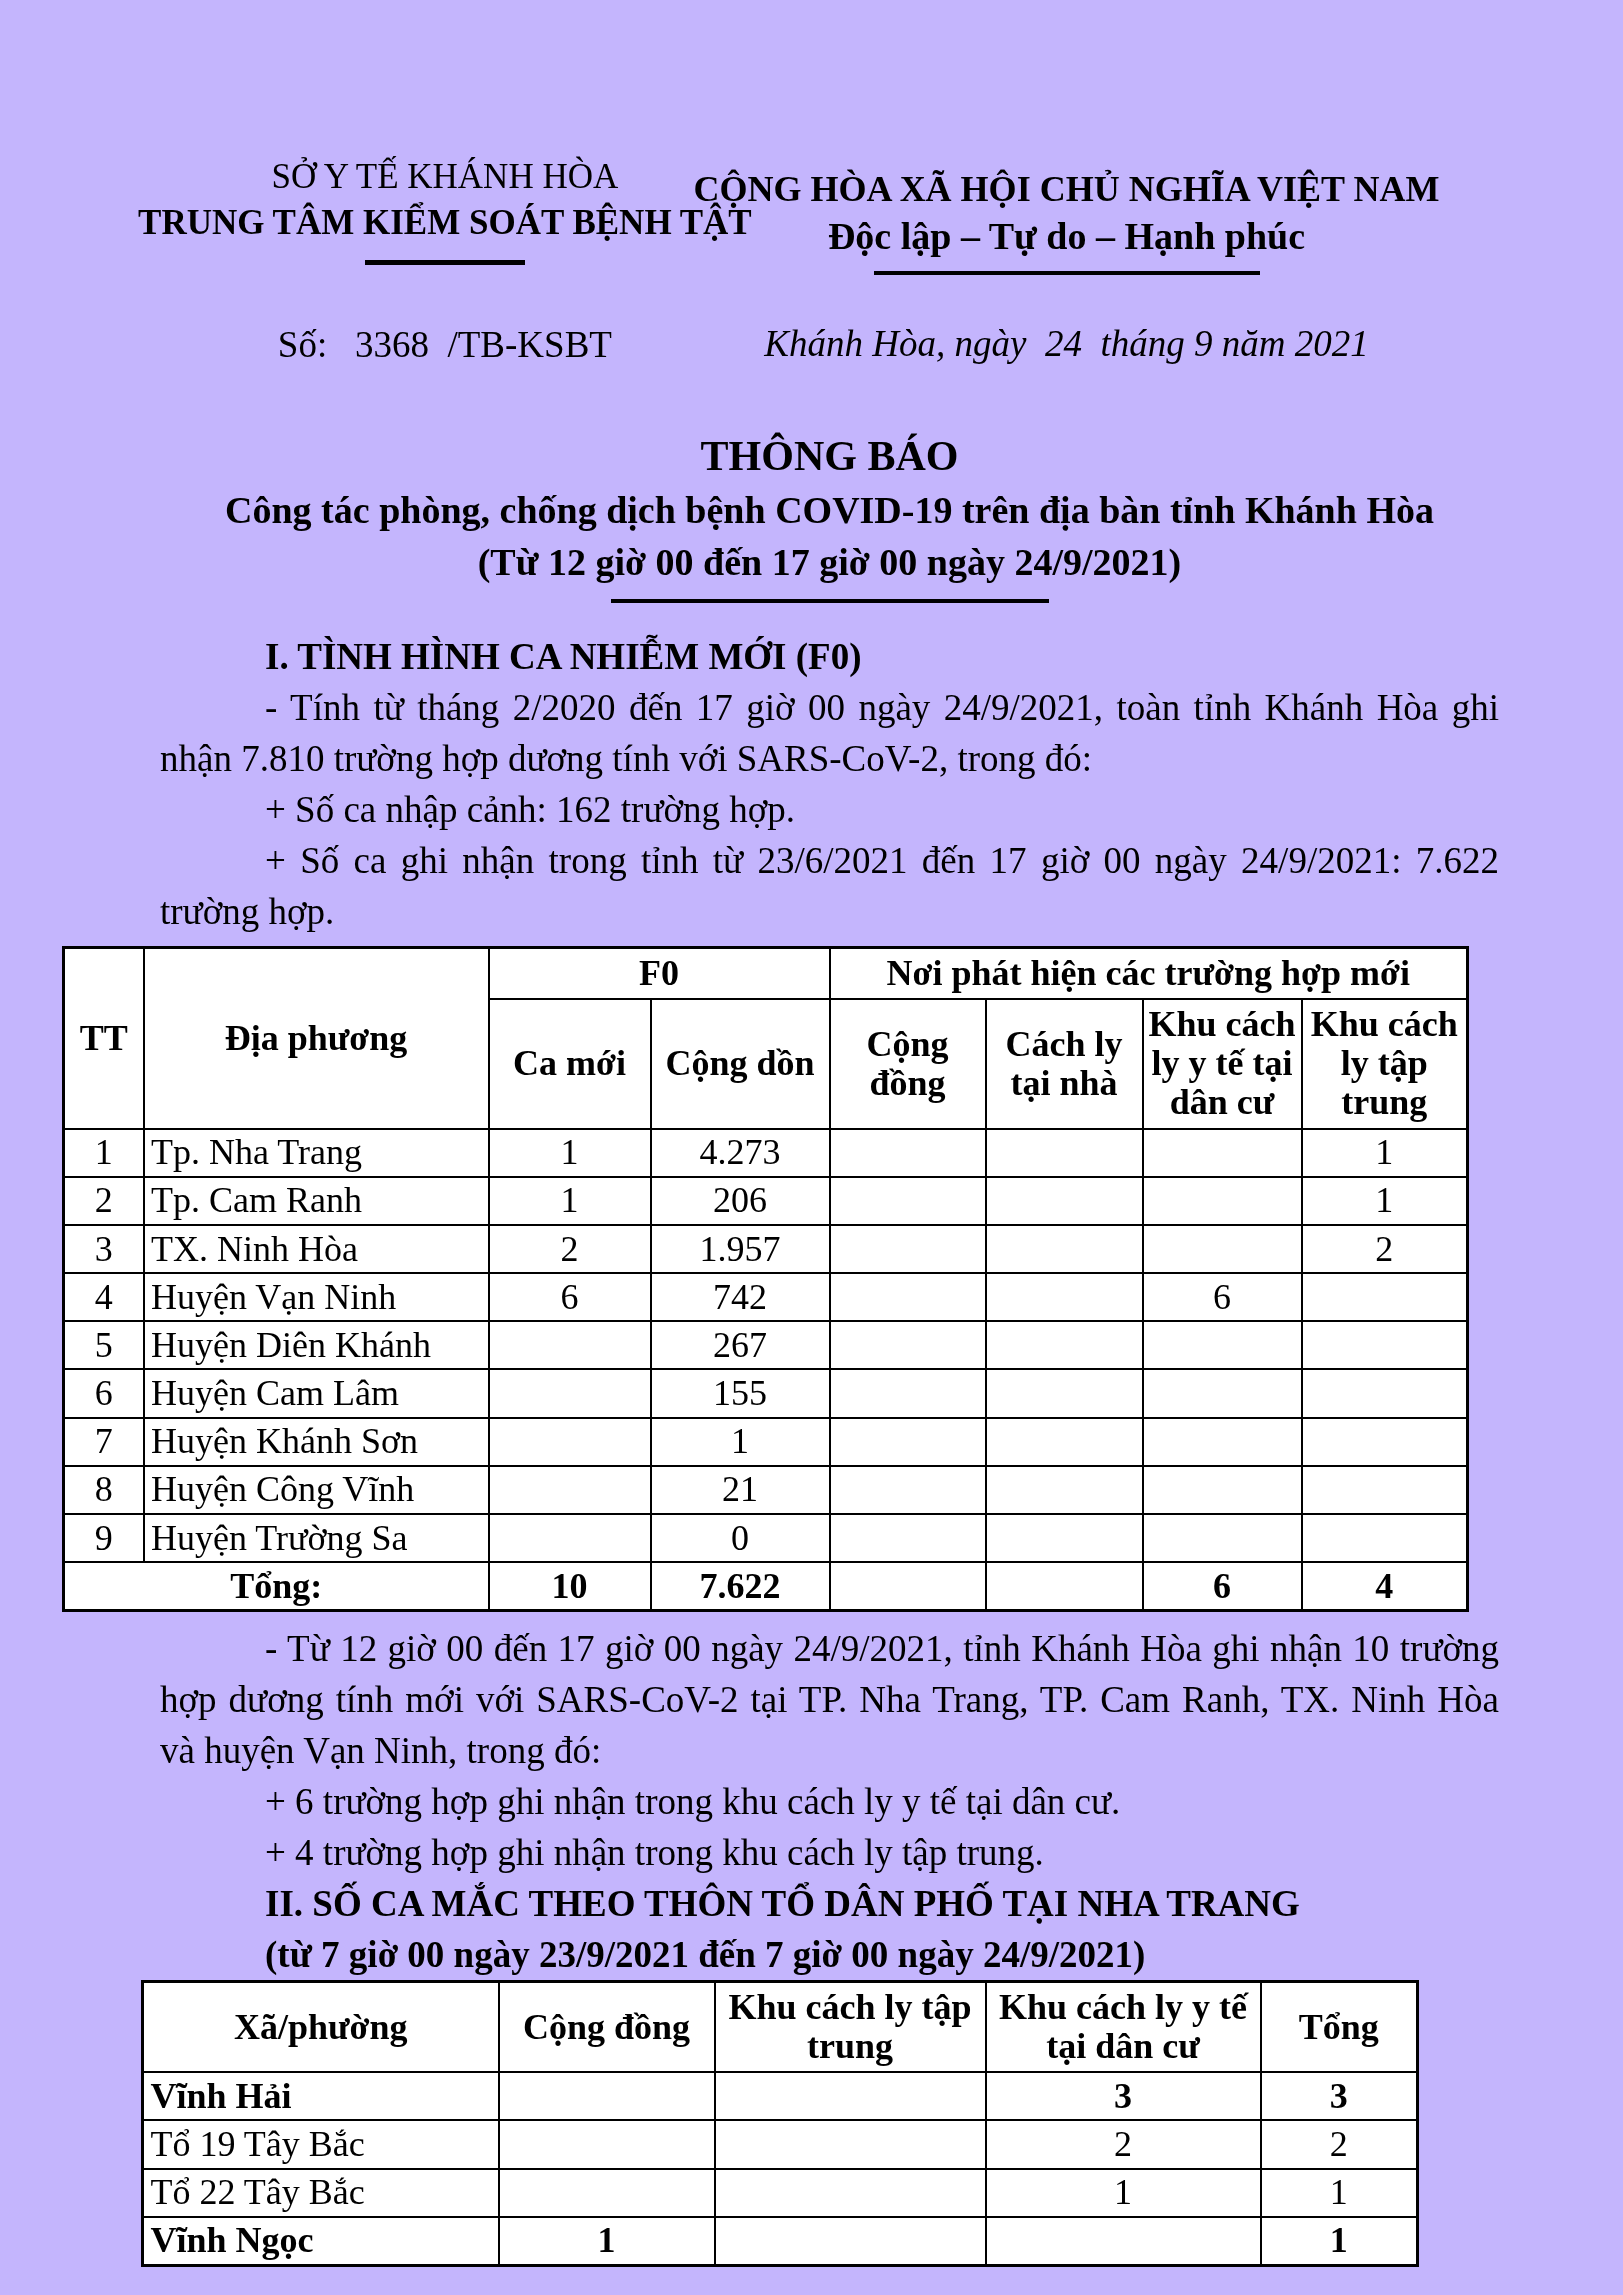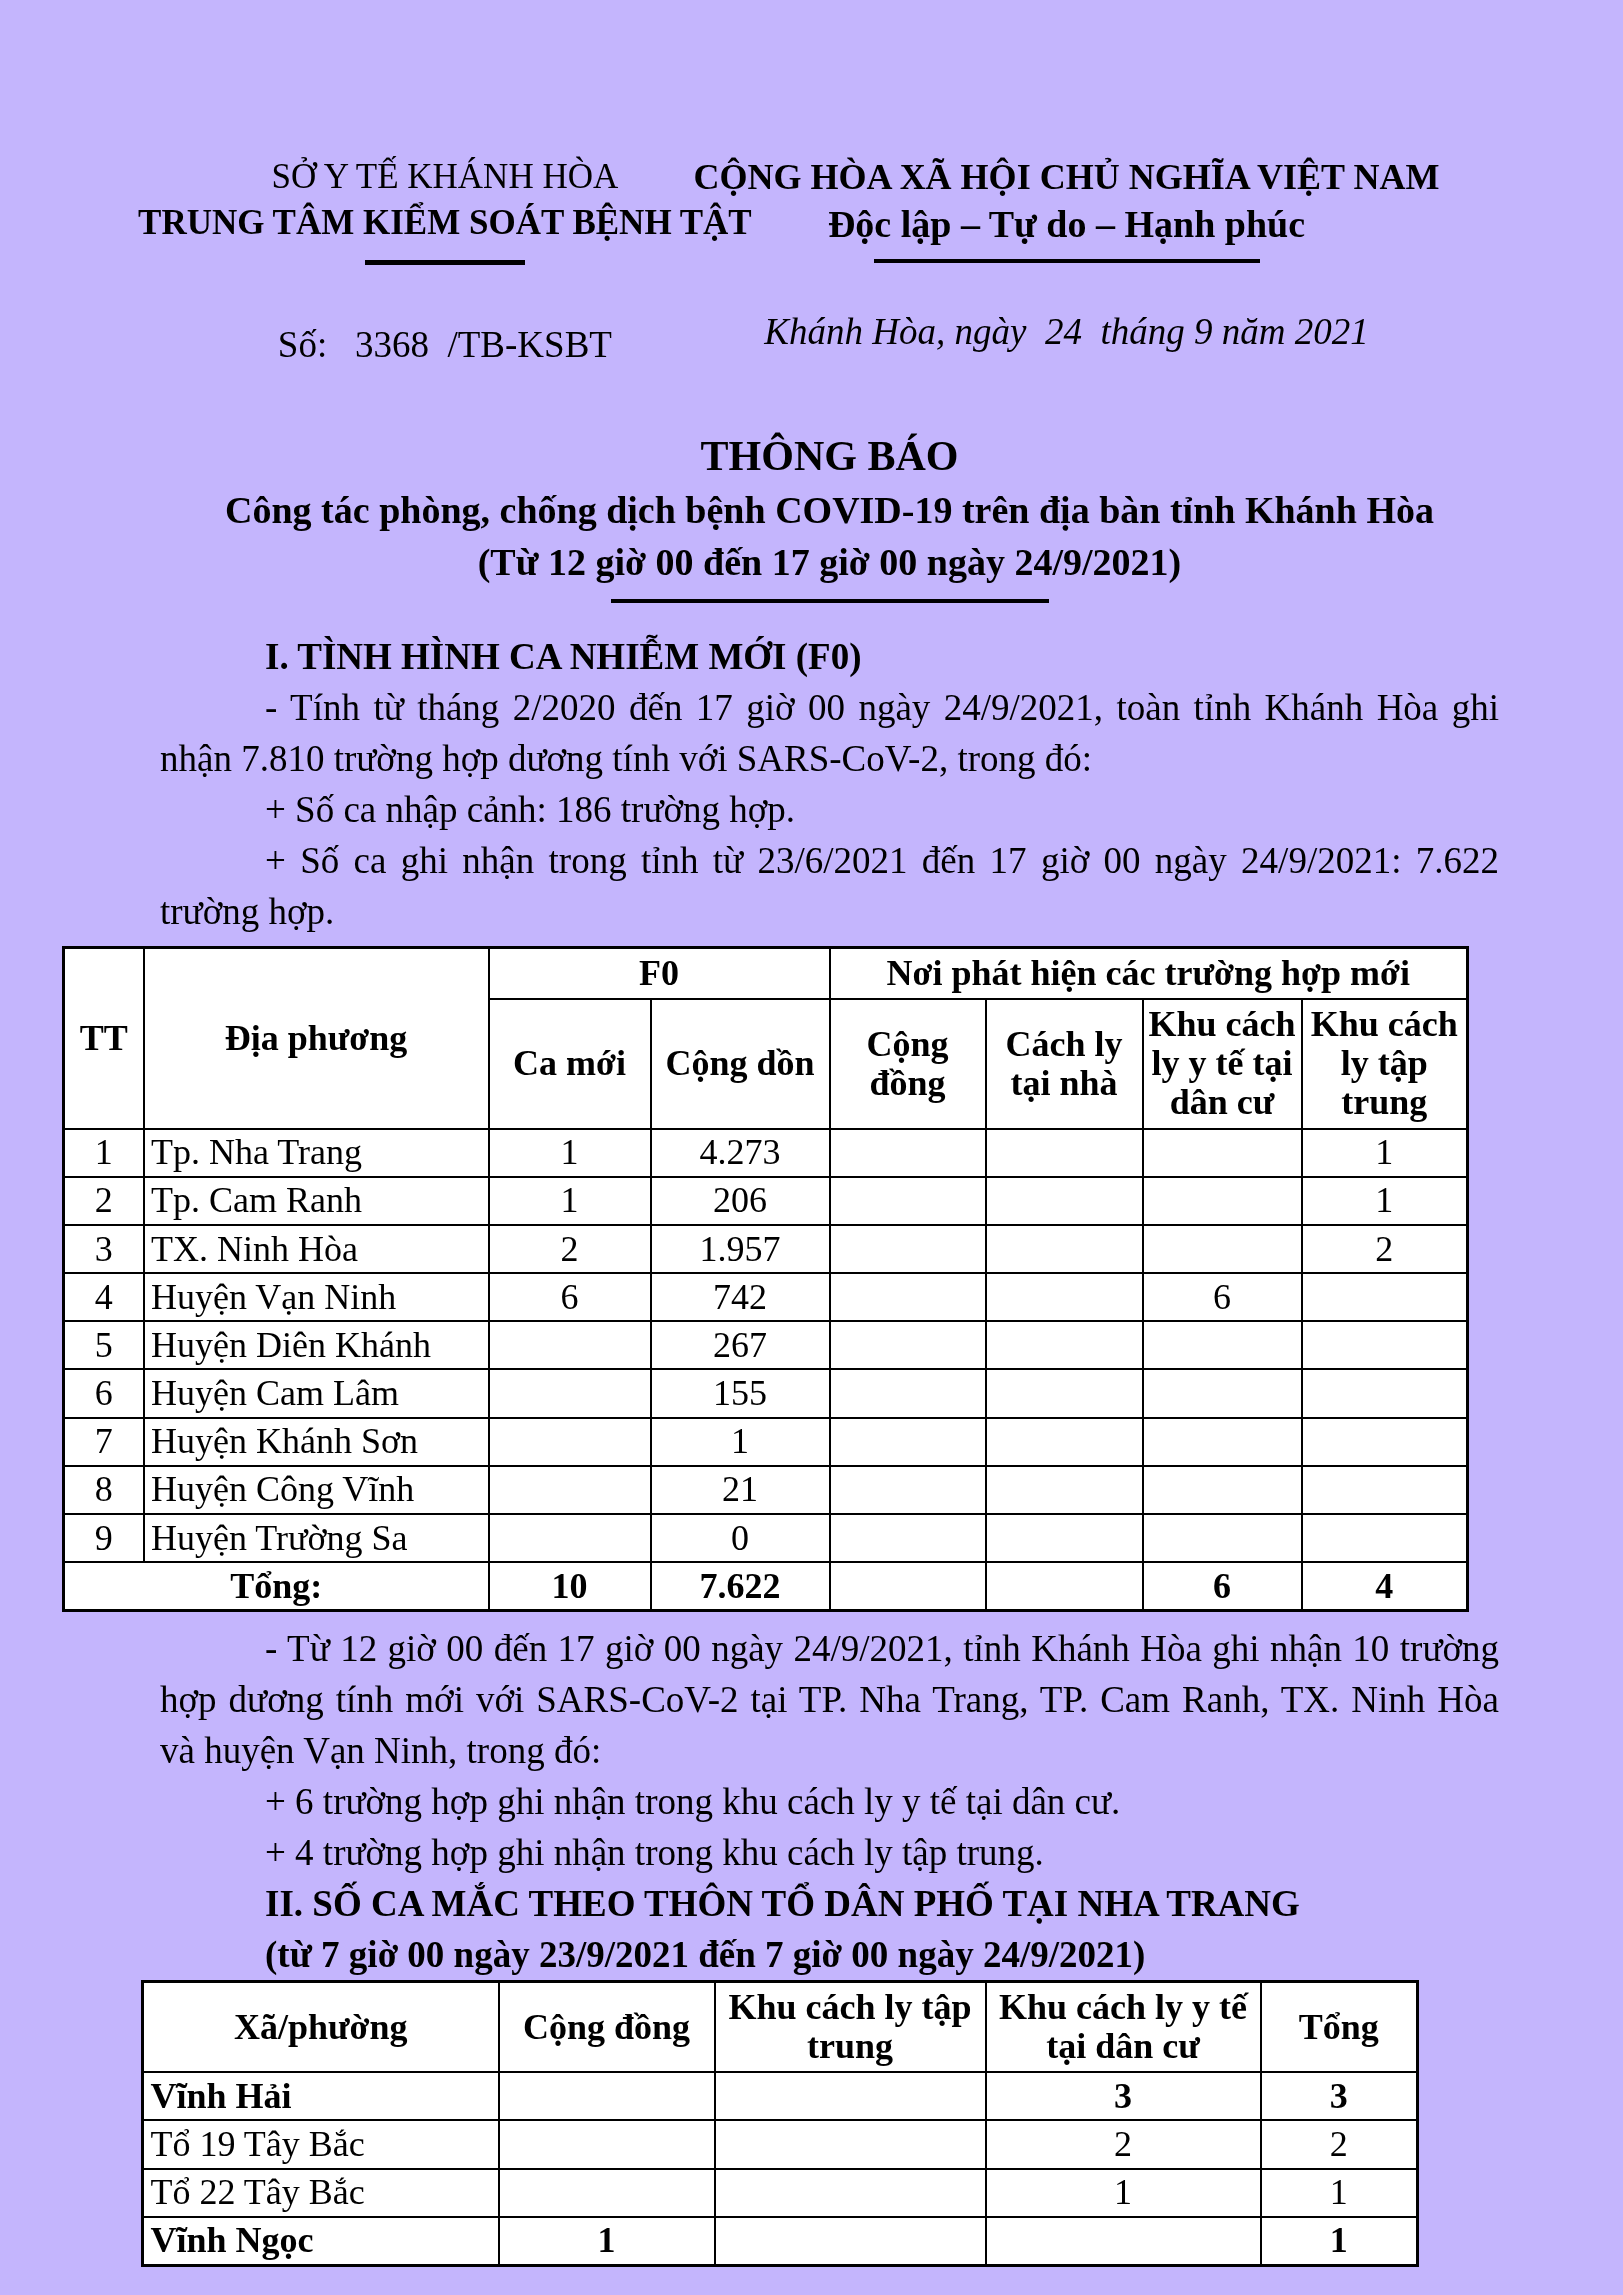--- a/index.html
+++ b/index.html
@@ -11,21 +11,21 @@
     font-family:"Liberation Serif","DejaVu Serif",serif;
     overflow:hidden;
     box-sizing:border-box;
     padding:154px 85px 0 62px;
   }
   .i{font-style:italic;}
   .pre{white-space:pre-wrap;}
   
   .hdr{position:relative;height:252px;}
   .hdr-left{position:absolute;left:16.4px;top:0;width:733px;text-align:center;}
-  .hdr-right{position:absolute;left:599px;top:0;width:811px;text-align:center;}
+  .hdr-right{position:absolute;left:599px;top:12px;width:811px;text-align:center;}
   .org1{font-size:35px;line-height:46px;}
   .org2{font-size:35px;line-height:46px;font-weight:bold;}
   .motto1{font-size:36px;line-height:46px;font-weight:bold;}
   .motto2{font-size:38px;line-height:48px;font-weight:bold;}
   .rule{height:4.6px;background:#000;}
   .rule-sm{width:160px;margin:14.4px auto 0;}
   .rule-md{width:386px;margin:10.5px auto 0;}
   .docnum{font-size:37px;margin-top:58px;}
   .placedate{font-size:37px;margin-top:47px;}
   
@@ -84,21 +84,21 @@
     <div class="title-block">
       <div class="title">THÔNG BÁO</div>
       <div class="subtitle">Công tác phòng, chống dịch bệnh COVID-19 trên địa bàn tỉnh Khánh Hòa</div>
       <div class="subtitle">(Từ 12 giờ 00 đến 17 giờ 00 ngày 24/9/2021)</div>
       <div class="rule rule-title"></div>
     </div>
 
     <div class="sect1">
       <p class="para h2">I. TÌNH HÌNH CA NHIỄM MỚI (F0)</p>
       <p class="para">- Tính từ tháng 2/2020 đến 17 giờ 00 ngày 24/9/2021, toàn tỉnh Khánh Hòa ghi nhận 7.810 trường hợp dương tính với SARS-CoV-2, trong đó:</p>
-      <p class="para noj">+ Số ca nhập cảnh: 186 trường hợp.</p>
+      <p class="para noj">+ Số ca nhập cảnh: 162 trường hợp.</p>
       <p class="para">+ Số ca ghi nhận trong tỉnh từ 23/6/2021 đến 17 giờ 00 ngày 24/9/2021: 7.622 trường hợp.</p>
     </div>
   </div>
 
   <table class="tbl tbl1">
     <colgroup>
       <col style="width:80px">
         <col style="width:345px">
         <col style="width:162px">
         <col style="width:179px">

